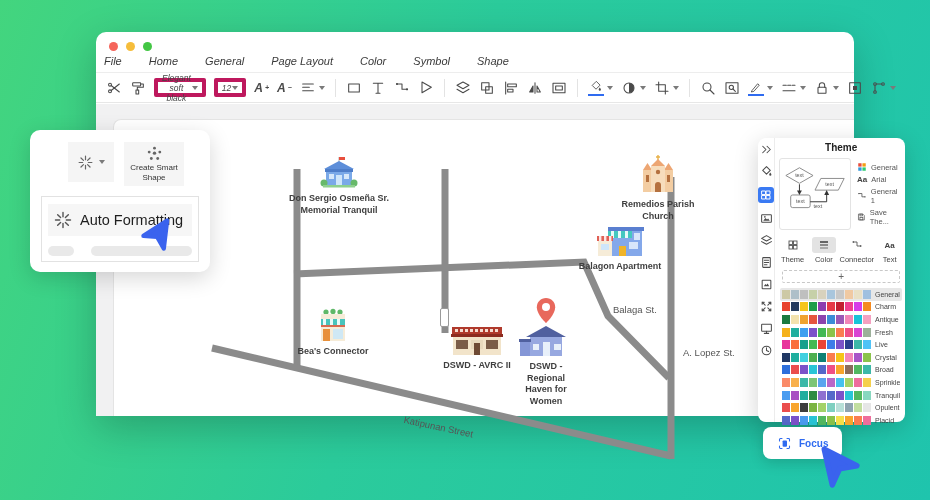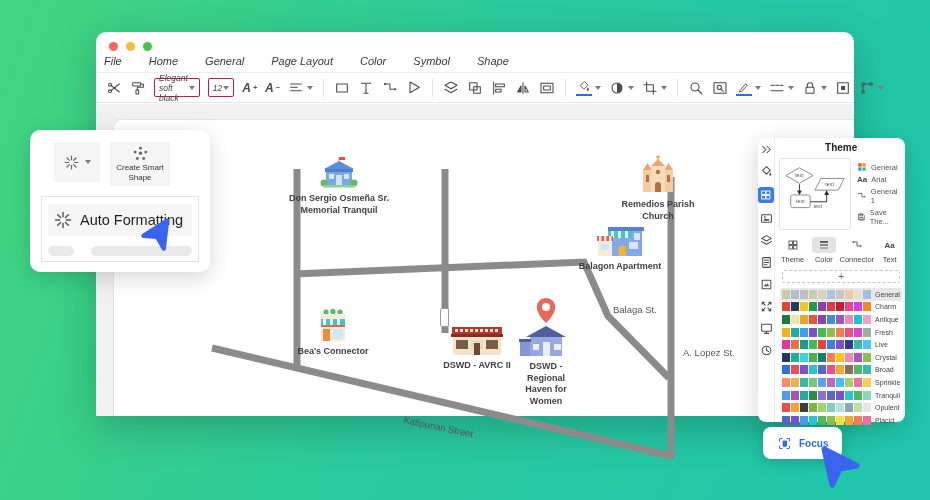--- a/index.html
+++ b/index.html
@@ -18,22 +18,22 @@
   .toolbar { display:flex; align-items:center; gap:8px; height:30px; padding:0 6px 0 10px;
              border-bottom:1px solid #e7e7e7; color:#4a4a4a; }
   .tb-btn { display:inline-flex; align-items:center; gap:2px; flex:0 0 auto; }
   .tb-icon { width:16px; height:16px; display:inline-flex; }
   .tb-icon svg { width:100%; height:100%; fill:none; stroke:currentColor; stroke-width:1.6;
                  stroke-linecap:round; stroke-linejoin:round; }
   .underline-blue { border-bottom:2px solid #2f6bf0; padding-bottom:1px; }
   .caret { width:0; height:0; border-left:3px solid transparent; border-right:3px solid transparent;
            border-top:4px solid #7a7a7a; margin-left:1px; }
   .tb-sep { width:1px; height:18px; background:#e3e3e3; margin:0 2px; flex:0 0 auto; }
-  .tb-select { display:flex; align-items:center; justify-content:space-between; border:1px solid #be185d;
-               border-radius:2px; height:19px; padding:0 4px; font-size:8.5px; color:#444; }
+  .tb-select { display:flex; align-items:center; justify-content:space-between; border:4px solid #be185d;
+               border-radius:2px; height:19px; padding:0 4px; font-size:8.5px; color:#444;text-align:center; }
   .font-select { width:84px; } .size-select { width:36px; }
   .tb-text { font-size:12px; font-weight:bold; } .tb-text sup { font-size:7px; }
 
   
   .canvas { position:absolute; left:0; top:72px; right:0; bottom:0; background:#f1f1f2;
             border-radius:0 0 0 0; overflow:hidden; }
   .page { position:absolute; left:17px; top:15px; right:0; bottom:0; background:#fff;
           border:1px solid #e4e4e4; border-right:none; border-bottom:none; border-radius:8px 0 0 0; }
 
   
@@ -44,21 +44,21 @@
   .marker { position:absolute; display:flex; flex-direction:column; align-items:center; }
   .marker svg { display:block; }
   .loc-label { margin-top:3px; font-size:9px; font-weight:bold; color:#3f3f3f; line-height:1.3;
                text-align:center; white-space:pre-line; }
   .street-label { position:absolute; font-size:9.5px; color:#555; }
   .katipunan { transform:rotate(12deg); transform-origin:left top; }
 
   
   .smart-card { position:absolute; left:30px; top:130px; width:180px; height:142px; background:#fff;
                 border-radius:10px; box-shadow:0 6px 22px rgba(0,0,0,.16); z-index:3; }
-  .smart-row { display:flex; gap:10px; padding:12px 12px 6px 24px; }
+  .smart-row { display:flex; gap:10px; padding:12px 12px 6px 24px;justify-content:center; }
   .smart-btn { background:#f5f5f5; display:flex; align-items:center; justify-content:center; }
   .spin-btn { width:46px; height:40px; gap:4px; }
   .css-btn { width:60px; height:44px; flex-direction:column; gap:1px; font-size:8px; color:#333;
              text-align:center; line-height:1.2; white-space:pre-line; }
   .icon-sm { width:17px; height:17px; display:inline-flex; color:#666; }
   .icon-sm svg { width:100%; height:100%; fill:none; stroke:currentColor; stroke-width:1.7; stroke-linecap:round; }
   .auto-box { margin:4px 11px; border:1px solid #e2e2e2; width:158px; height:66px; padding:7px 6px; }
   .auto-row { display:flex; align-items:center; gap:7px; background:#f6f6f6; height:32px; padding:0 5px; }
   .auto-row .icon-sm { width:20px; height:20px; color:#555; }
   .auto-label { font-size:14.5px; color:#1e1e1e; }

